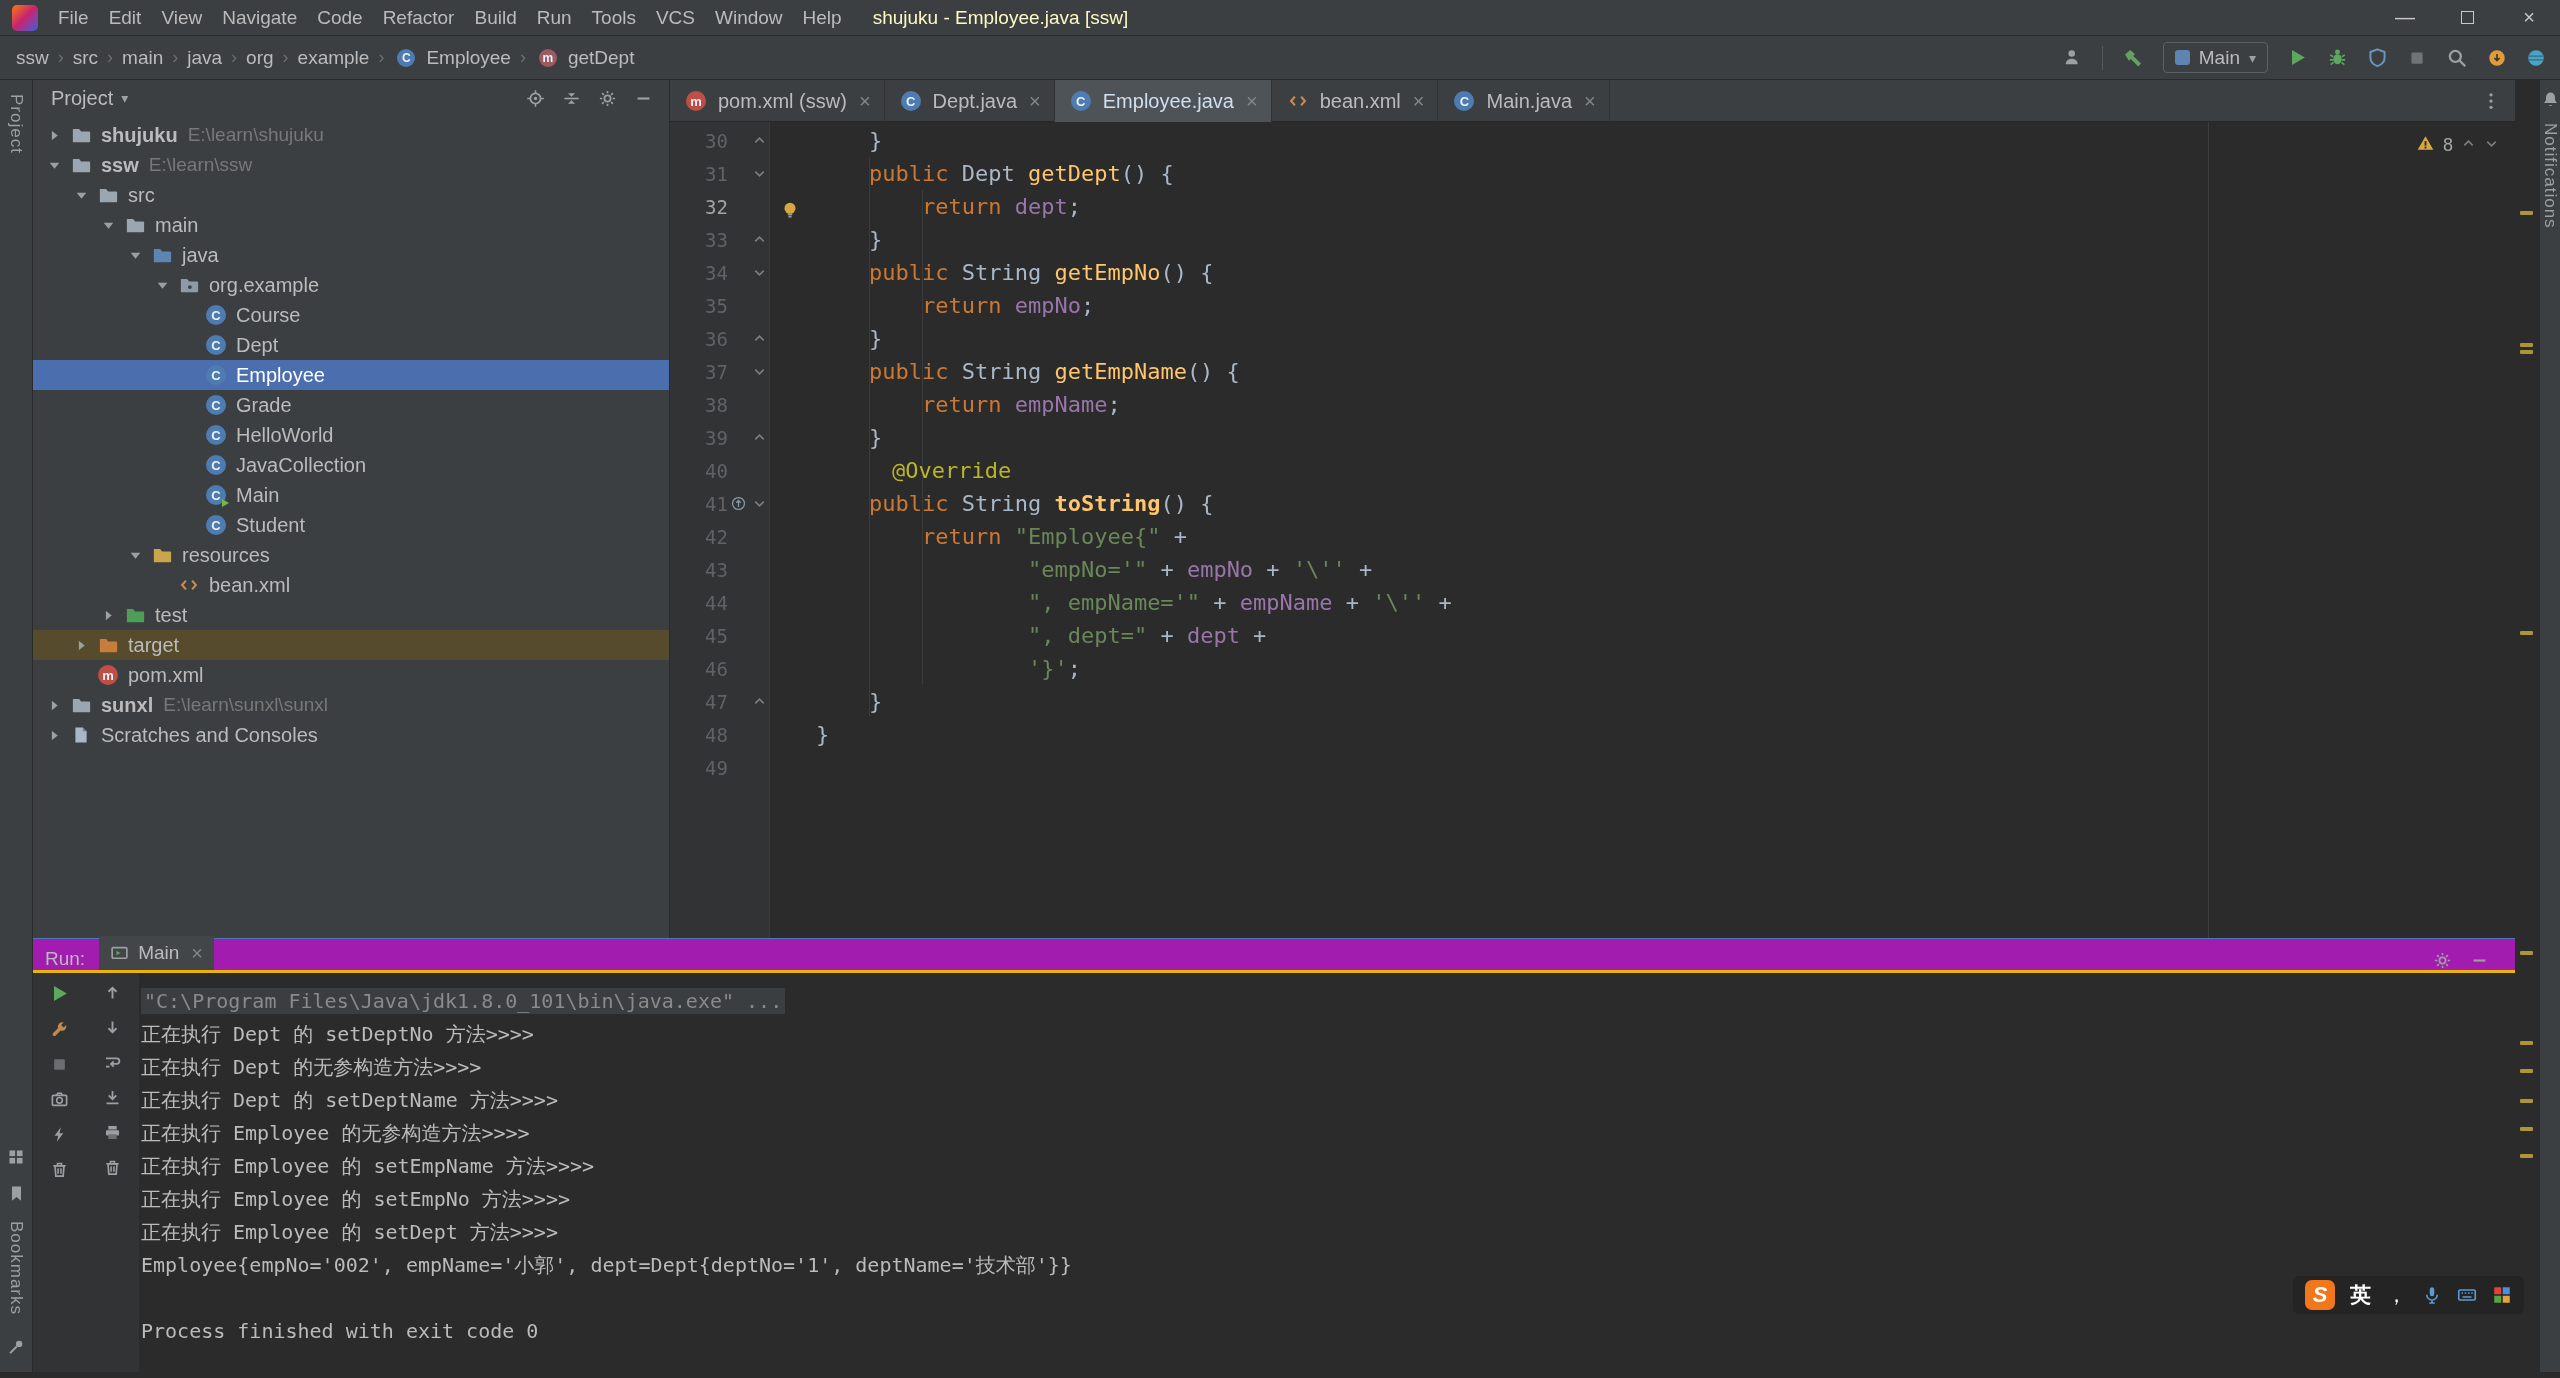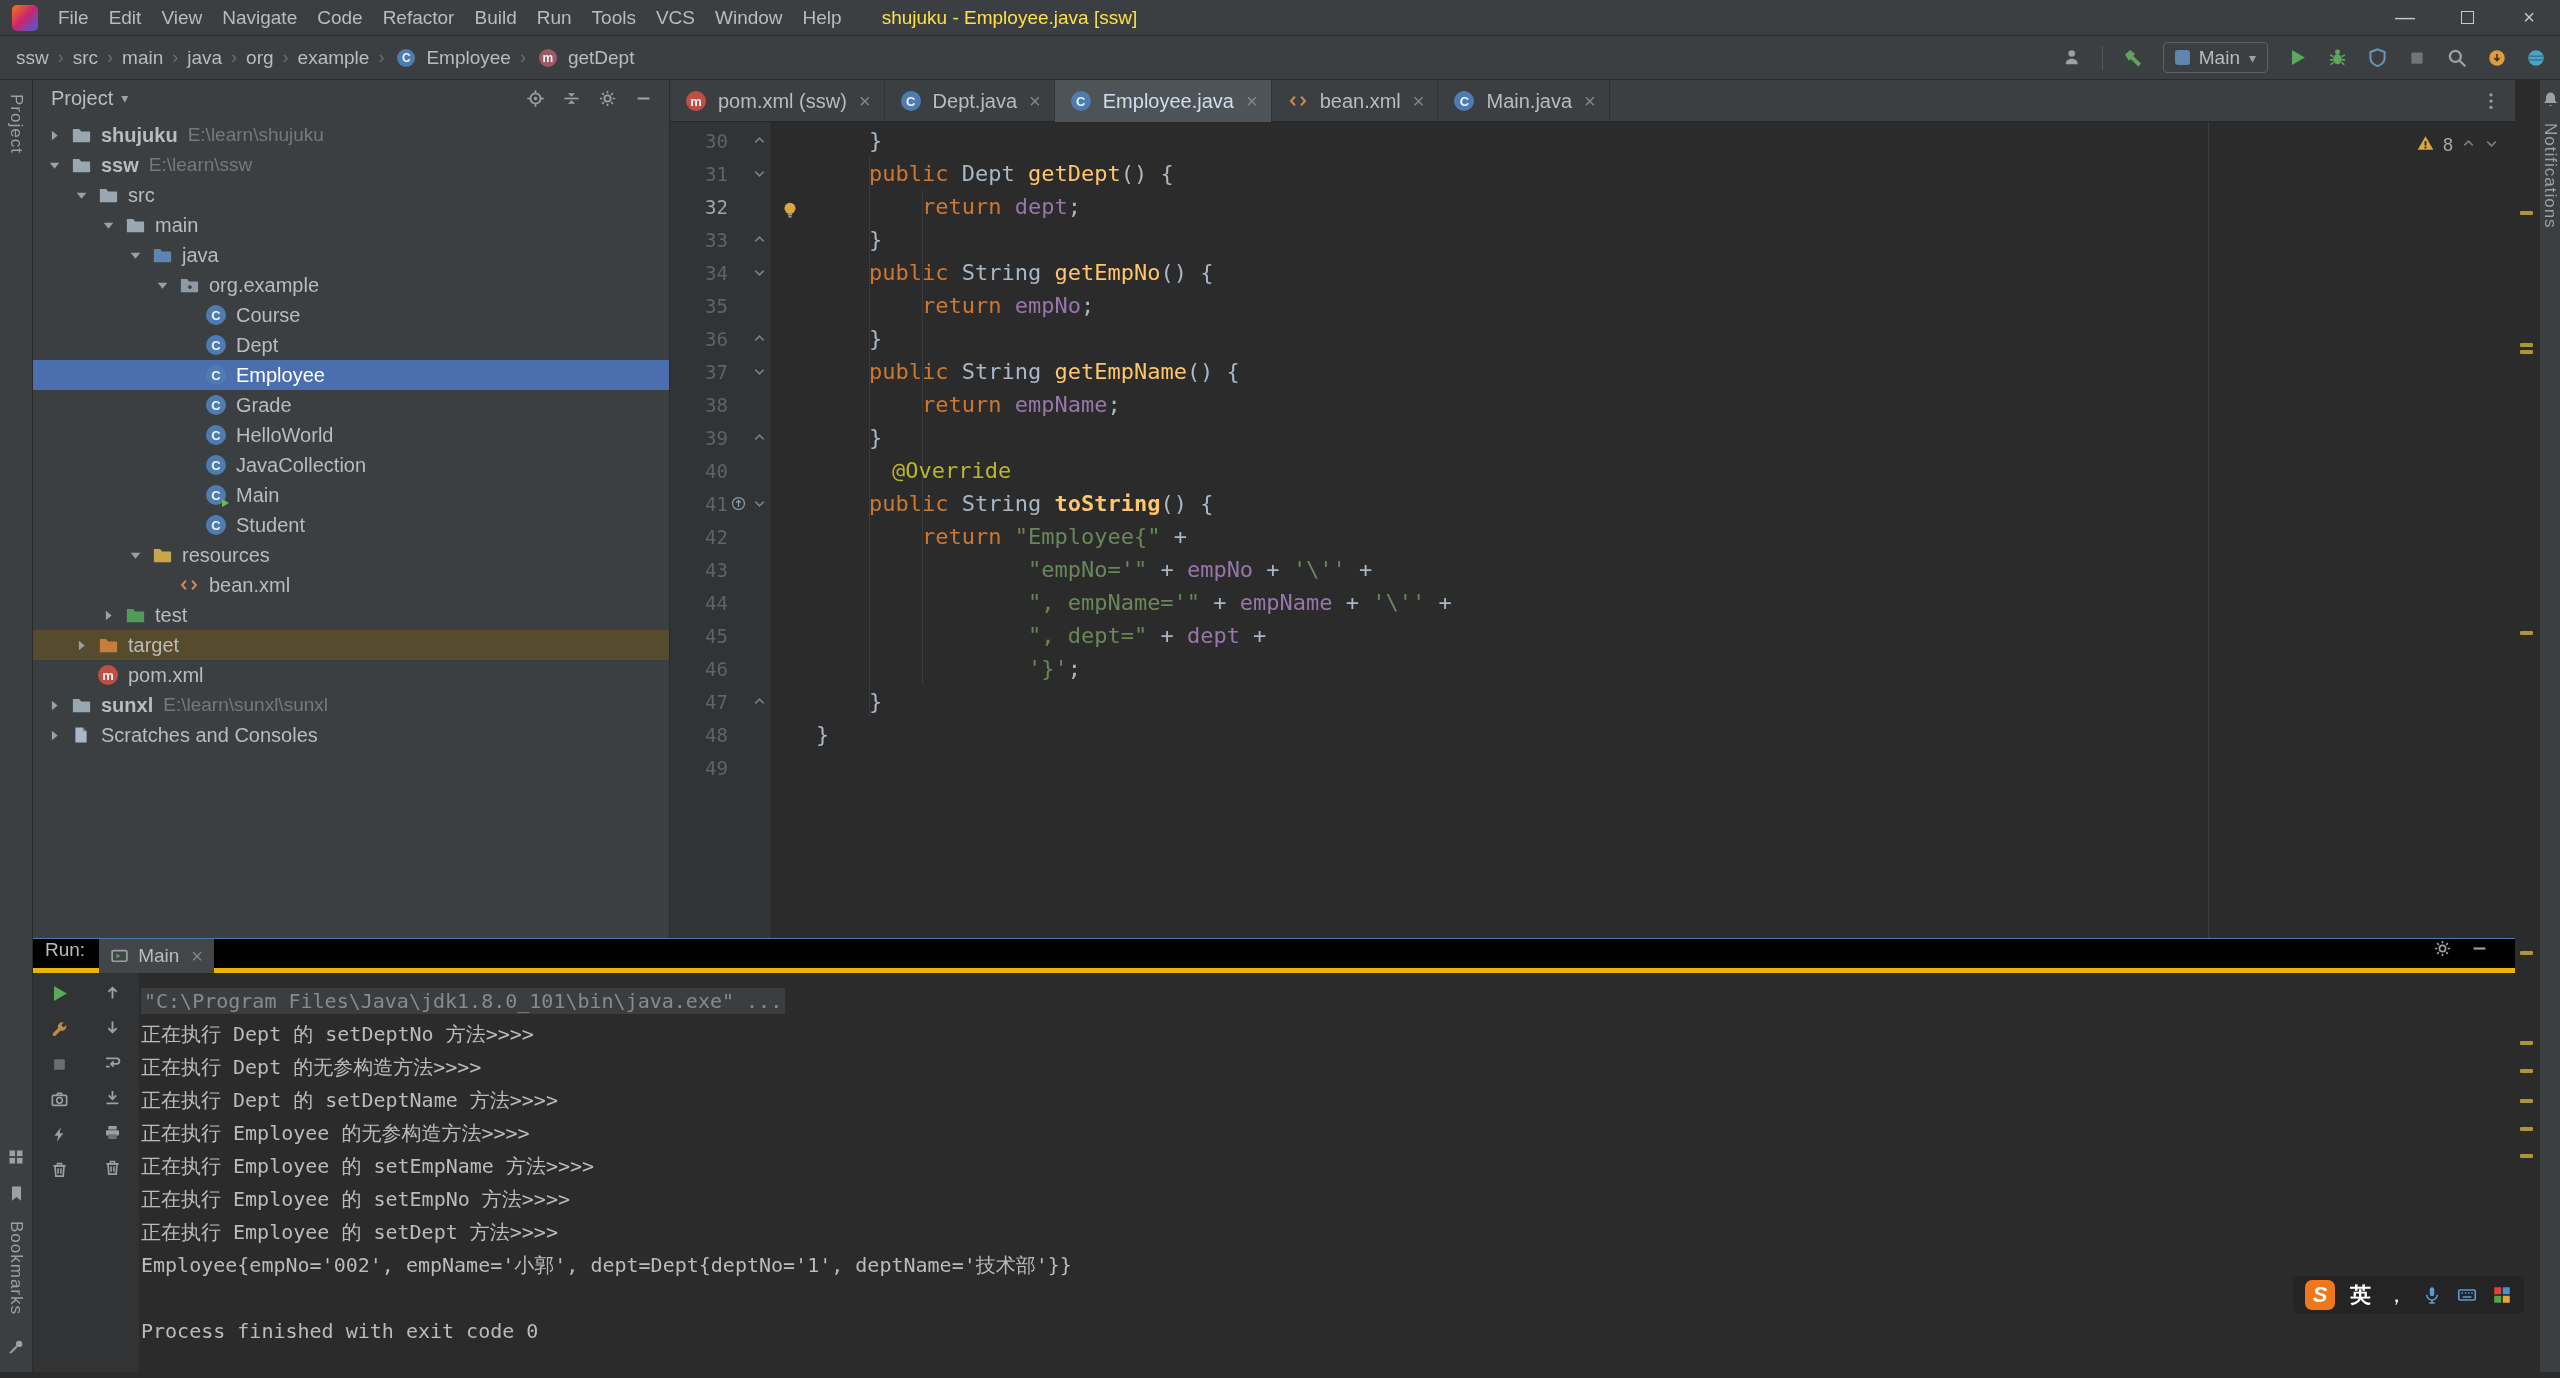--- a/index.html
+++ b/index.html
@@ -4,21 +4,21 @@
 <style>
 *{margin:0;padding:0;box-sizing:border-box;}
 html,body{width:2560px;height:1378px;overflow:hidden;}
 body{background:#2b2b2b;color:#bbbbbb;font-family:"Liberation Sans",sans-serif;position:relative;}
 #app{width:2560px;height:1378px;display:flex;flex-direction:column;}
 
 .titlebar{height:36px;background:#3c3f41;display:flex;align-items:center;border-bottom:1px solid #2a2a2a;flex:none;}
 .logo{width:26px;height:26px;margin:0 10px 0 12px;border-radius:5px;background:linear-gradient(135deg,#f97a12,#c9256e 48%,#3e5fe0);}
 .menubar{display:flex;height:42px;align-items:center;}
 .menu-item{padding:0 10px;font-size:19px;color:#bbbbbb;line-height:42px;cursor:default;}
-.win-title{margin-left:30px;font-size:19px;color:#fde047;white-space:nowrap;}
+.win-title{margin-left:21px;font-size:19px;color:#fef9c3;white-space:nowrap;}
 .win-controls{margin-left:auto;display:flex;height:42px;}
 .win-btn{width:62px;display:flex;align-items:center;justify-content:center;font-size:20px;color:#c8c8c8;}
 .maxbox{width:13px;height:13px;border:1.5px solid #c8c8c8;display:inline-block;}
 
 .navbar{height:44px;background:#3c3f41;display:flex;align-items:center;border-bottom:1px solid #2a2a2a;padding:0 14px 0 16px;flex:none;}
 .crumbs{display:flex;align-items:center;}
 .crumb{font-size:19px;color:#bbbbbb;display:flex;align-items:center;gap:7px;}
 .crumb-sep{color:#6e6e6e;margin:0 9px;font-size:18px;}
 .toolbar-right{margin-left:auto;display:flex;align-items:center;gap:19px;}
 .tbi{display:inline-flex;align-items:center;}
@@ -82,21 +82,21 @@
 .tok.s{color:#6a8759;}
 .tok.a{color:#bbb529;margin-left:23px;}
 .bulb{position:absolute;left:10px;top:6px;}
 .inspect{position:absolute;top:12px;right:16px;display:flex;align-items:center;gap:8px;}
 .wcount{font-size:18px;color:#a9a9a9;}
 
 .estripe{width:24px;position:relative;background:#2b2b2b;flex:none;}
 .emark{position:absolute;left:5px;width:13px;height:4px;background:#ad9537;border-radius:1px;}
 
 .run-panel{height:434px;display:flex;flex-direction:column;border-top:1px solid #4a7ab5;flex:none;}
-.run-header{height:34px;background:#000000;border-bottom:5px solid #eab308;display:flex;align-items:flex-start;padding-left:12px;gap:14px;flex:none;}
+.run-header{height:34px;background:#a21caf;border-bottom:3px solid #eab308;display:flex;align-items:flex-end;padding-left:12px;gap:14px;flex:none;}
 .run-label{font-size:19px;color:#bbbbbb;}
 .run-tab{display:flex;align-items:center;gap:9px;height:34px;padding:0 11px;background:#434648;font-size:19px;color:#bbbbbb;}
 .run-h-icons{margin-left:auto;margin-right:26px;display:flex;gap:18px;align-items:center;}
 .run-body{flex:1;display:flex;min-height:0;}
 .run-toolbar{width:106px;background:#313335;display:flex;padding-top:10px;flex:none;}
 .rtcol{width:50%;display:flex;flex-direction:column;align-items:center;gap:16px;}
 .console{flex:1;background:#2b2b2b;padding:12px 0 0 2px;overflow:hidden;}
 .conline{height:33px;font-family:"DejaVu Sans Mono","Liberation Mono",monospace;font-size:20px;line-height:33px;color:#bbbbbb;white-space:pre;}
 .conline.sys span{color:#8a8a8a;background:#3b3e40;padding:1px 3px;}
 

